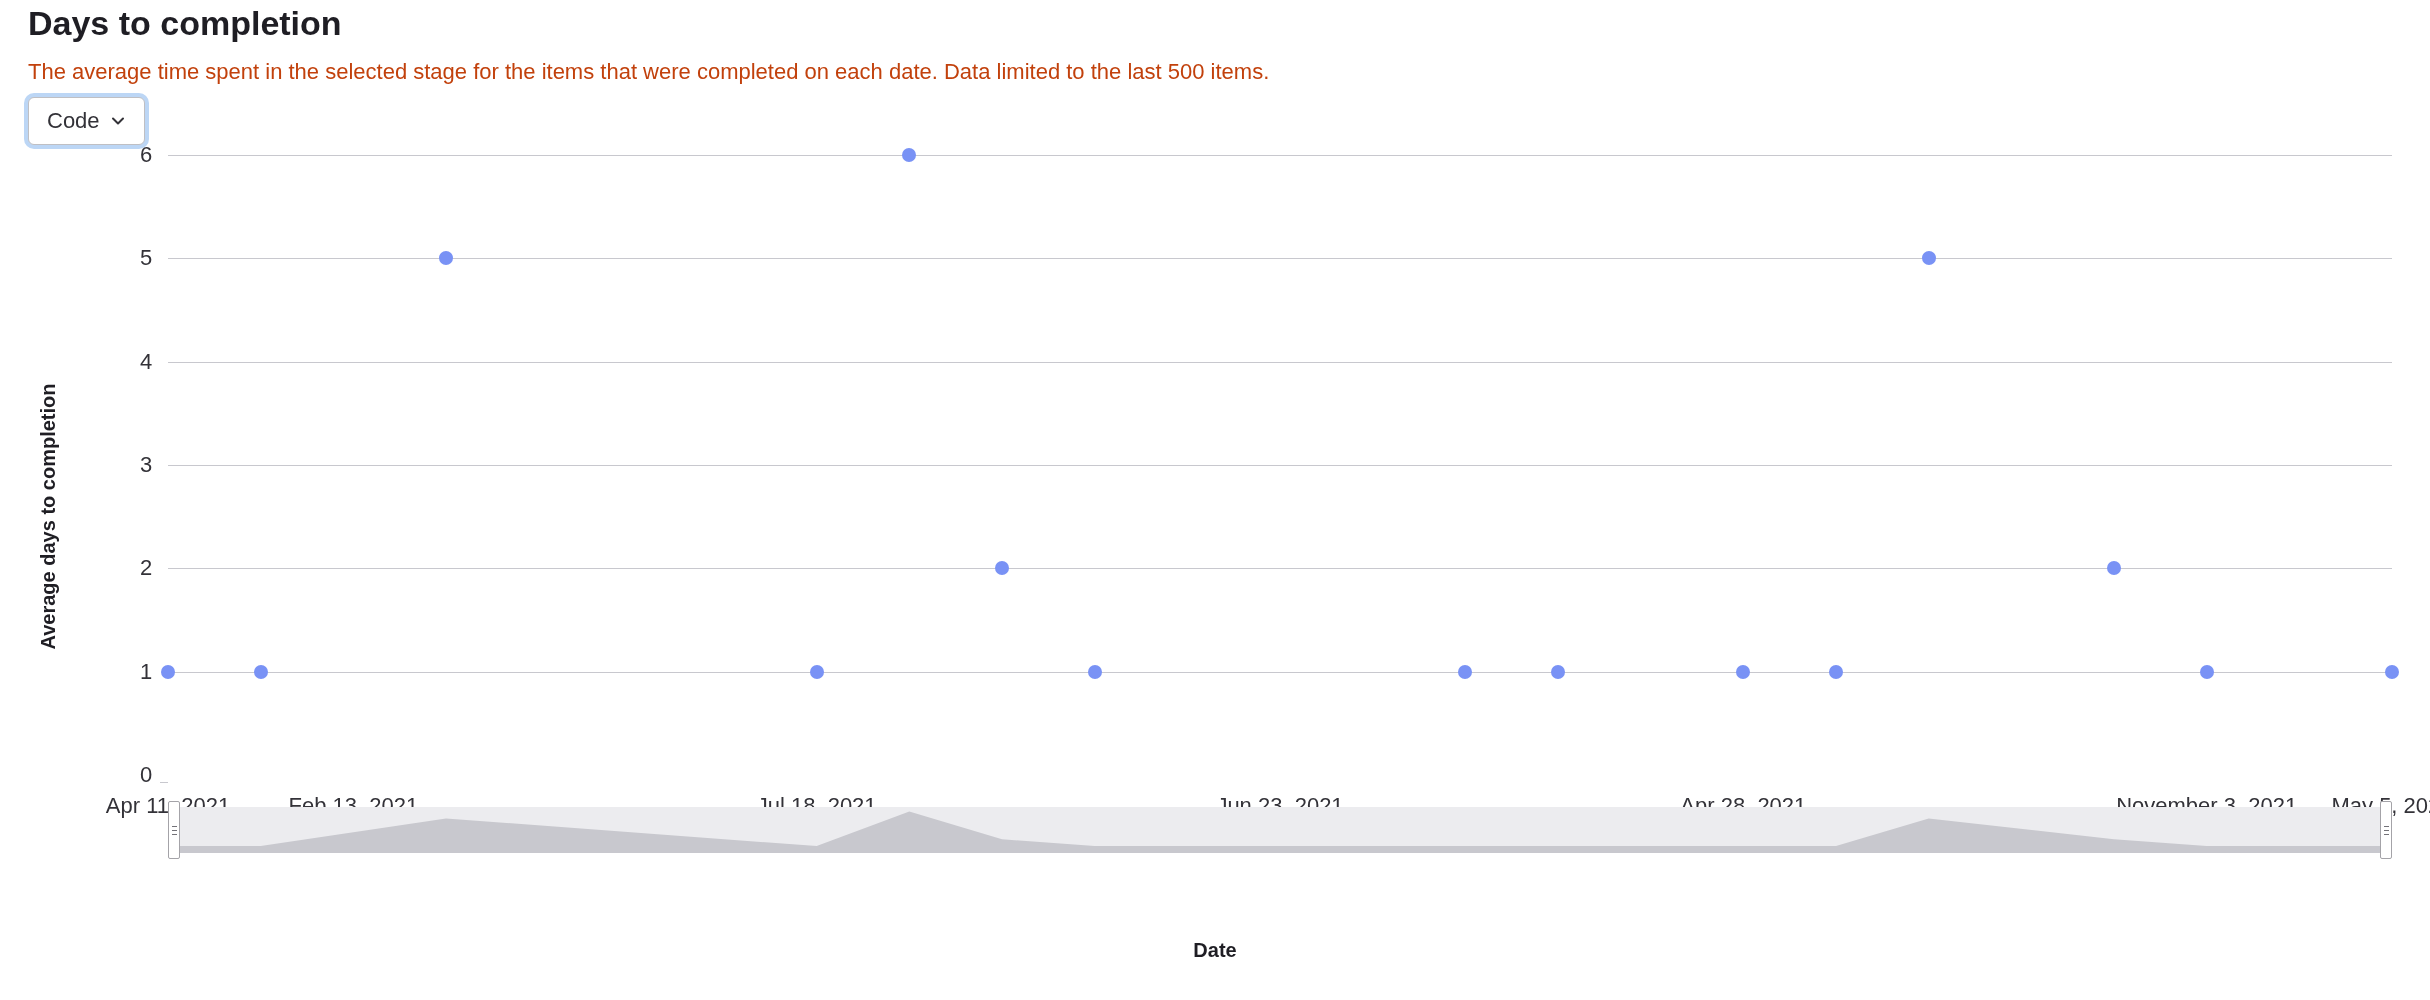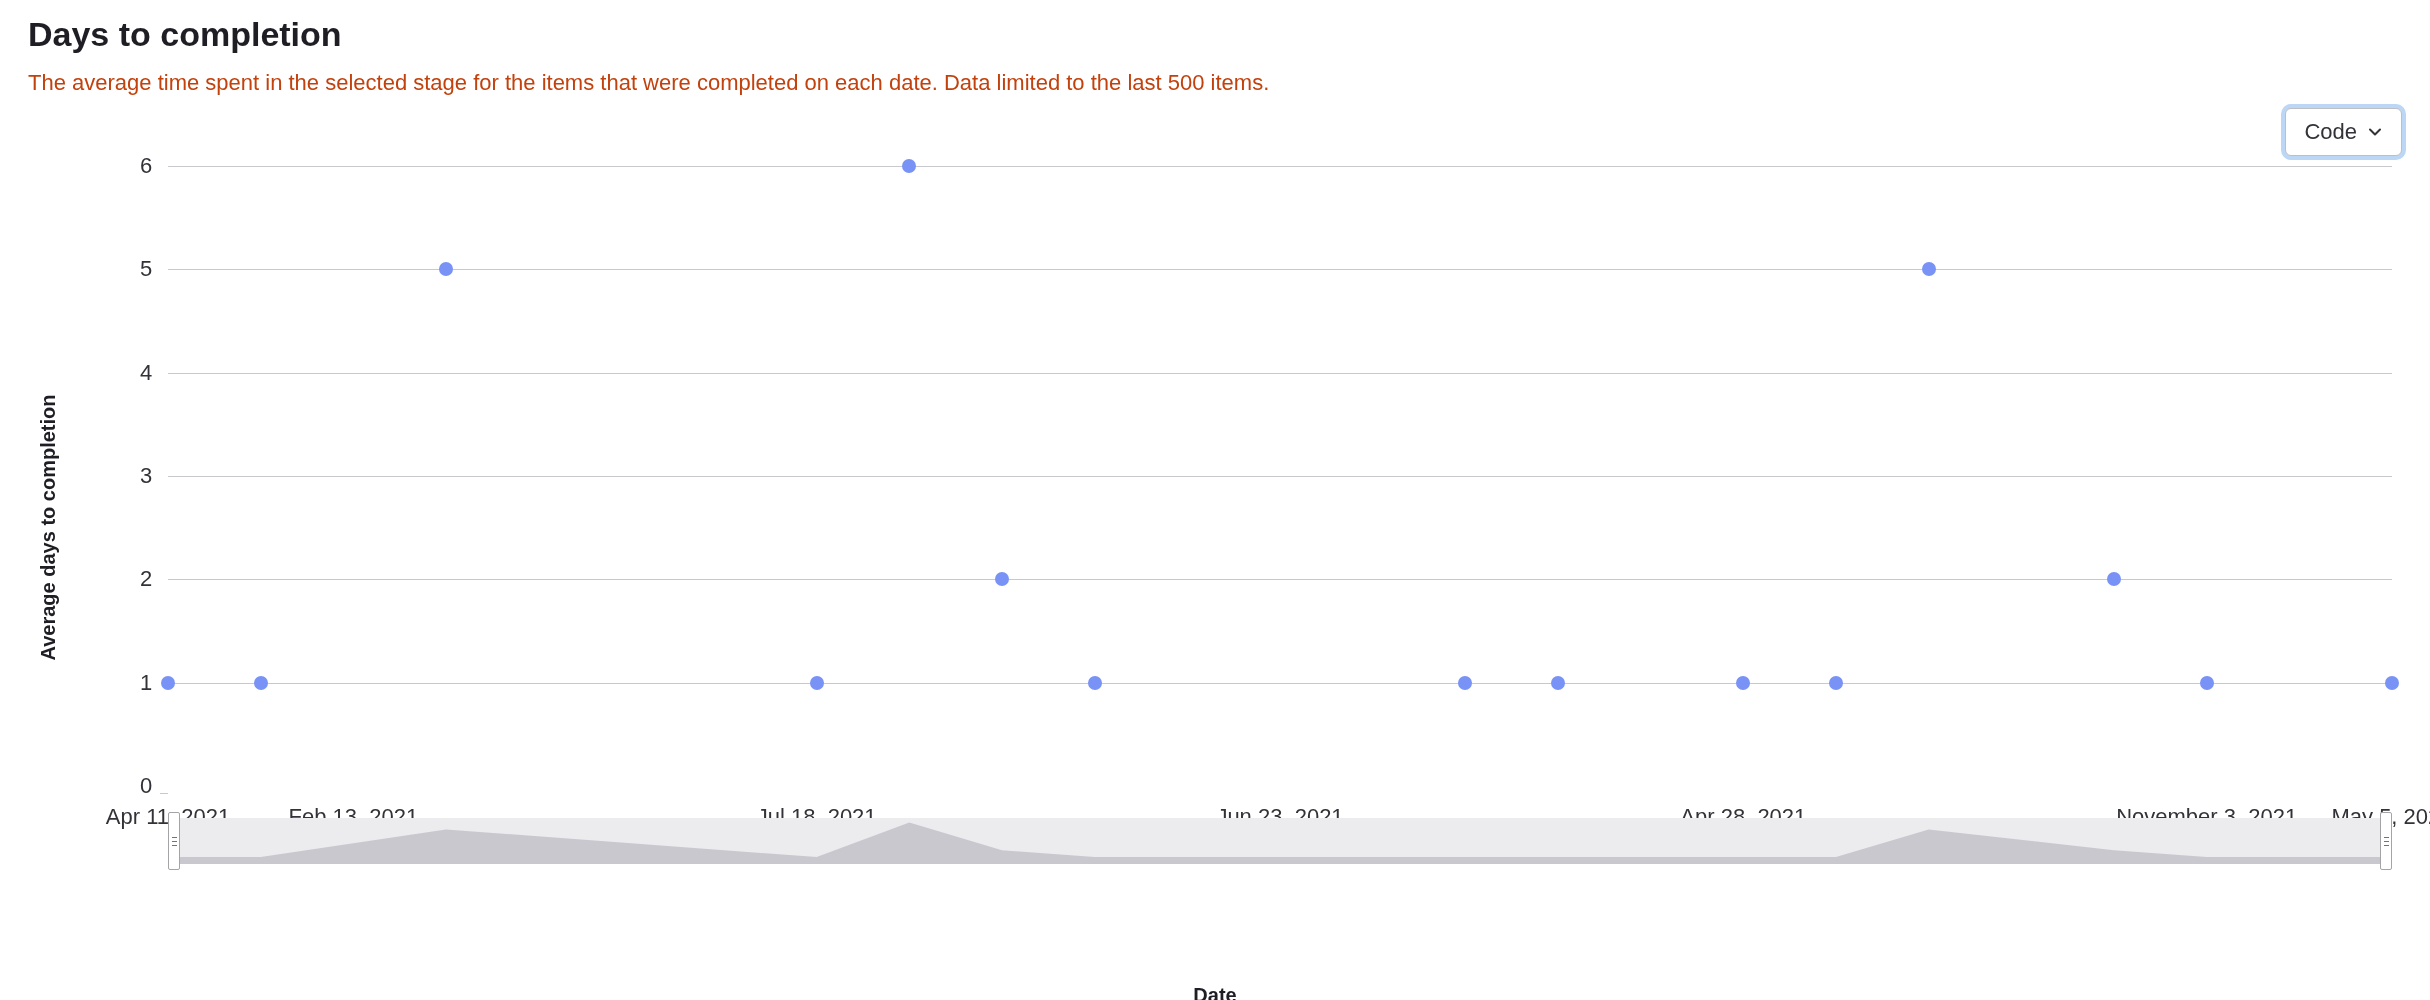--- a/index.html
+++ b/index.html
@@ -12,33 +12,33 @@
   .page {
     width: 2430px;
     height: 1000px;
     padding: 0 28px 0 28px;
     box-sizing: border-box;
     position: relative;
   }
   .title {
     font-size: 34px;
     font-weight: 700;
-    margin-top: 15px;
+    margin-top: 4px;
     margin-bottom: 16px;
     color: #1f1e24;
   }
   .subtitle {
     font-size: 22px;
     font-weight: 400;
     color: #c2410c;
     margin-bottom: 12px;
   }
   .toolbar {
     display: flex;
-    justify-content: flex-end;
+    justify-content: flex-start;
     padding-right: 0;
     margin-bottom: 10px;
   }
   .dropdown {
     display: inline-flex;
     align-items: center;
     gap: 10px;
     background: #ffffff;
     border: 1px solid #bfbfc3;
     border-radius: 6px;
@@ -146,21 +146,21 @@
   .brush-handle .grip {
     width: 5px;
     height: 1px;
     background: #737278;
   }
   .xaxis-title {
     text-align: center;
     font-size: 20px;
     font-weight: 700;
     color: #1f1e24;
-    margin-top: 118px;
+    margin-top: 84px;
   }
 </style>
 </head>
 <body>
 
 <div class="page">
   <div class="title">Days to completion</div>
   <div class="subtitle">The average time spent in the selected stage for the items that were completed on each date. Data limited to the last 500 items.</div>
 
   <div class="toolbar">

